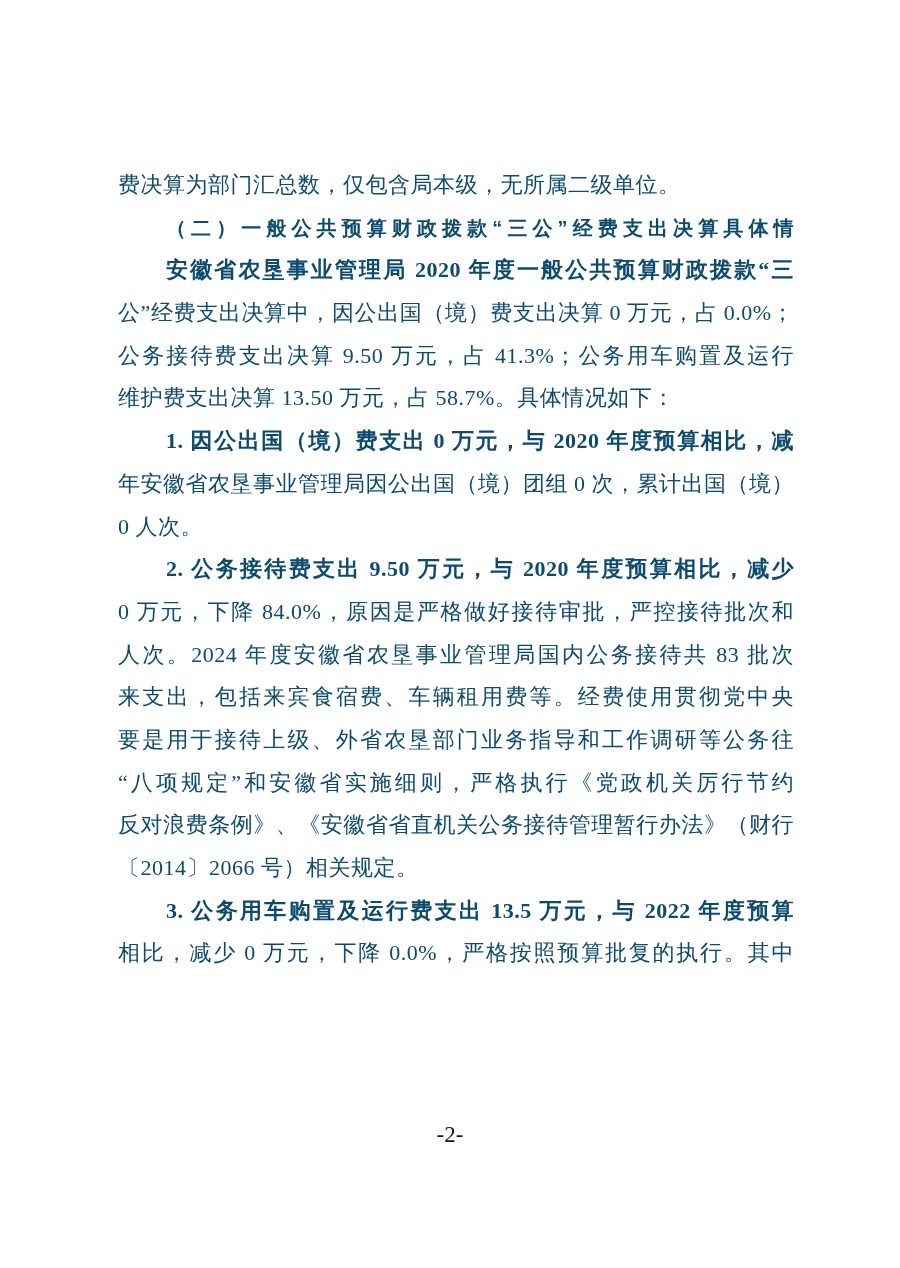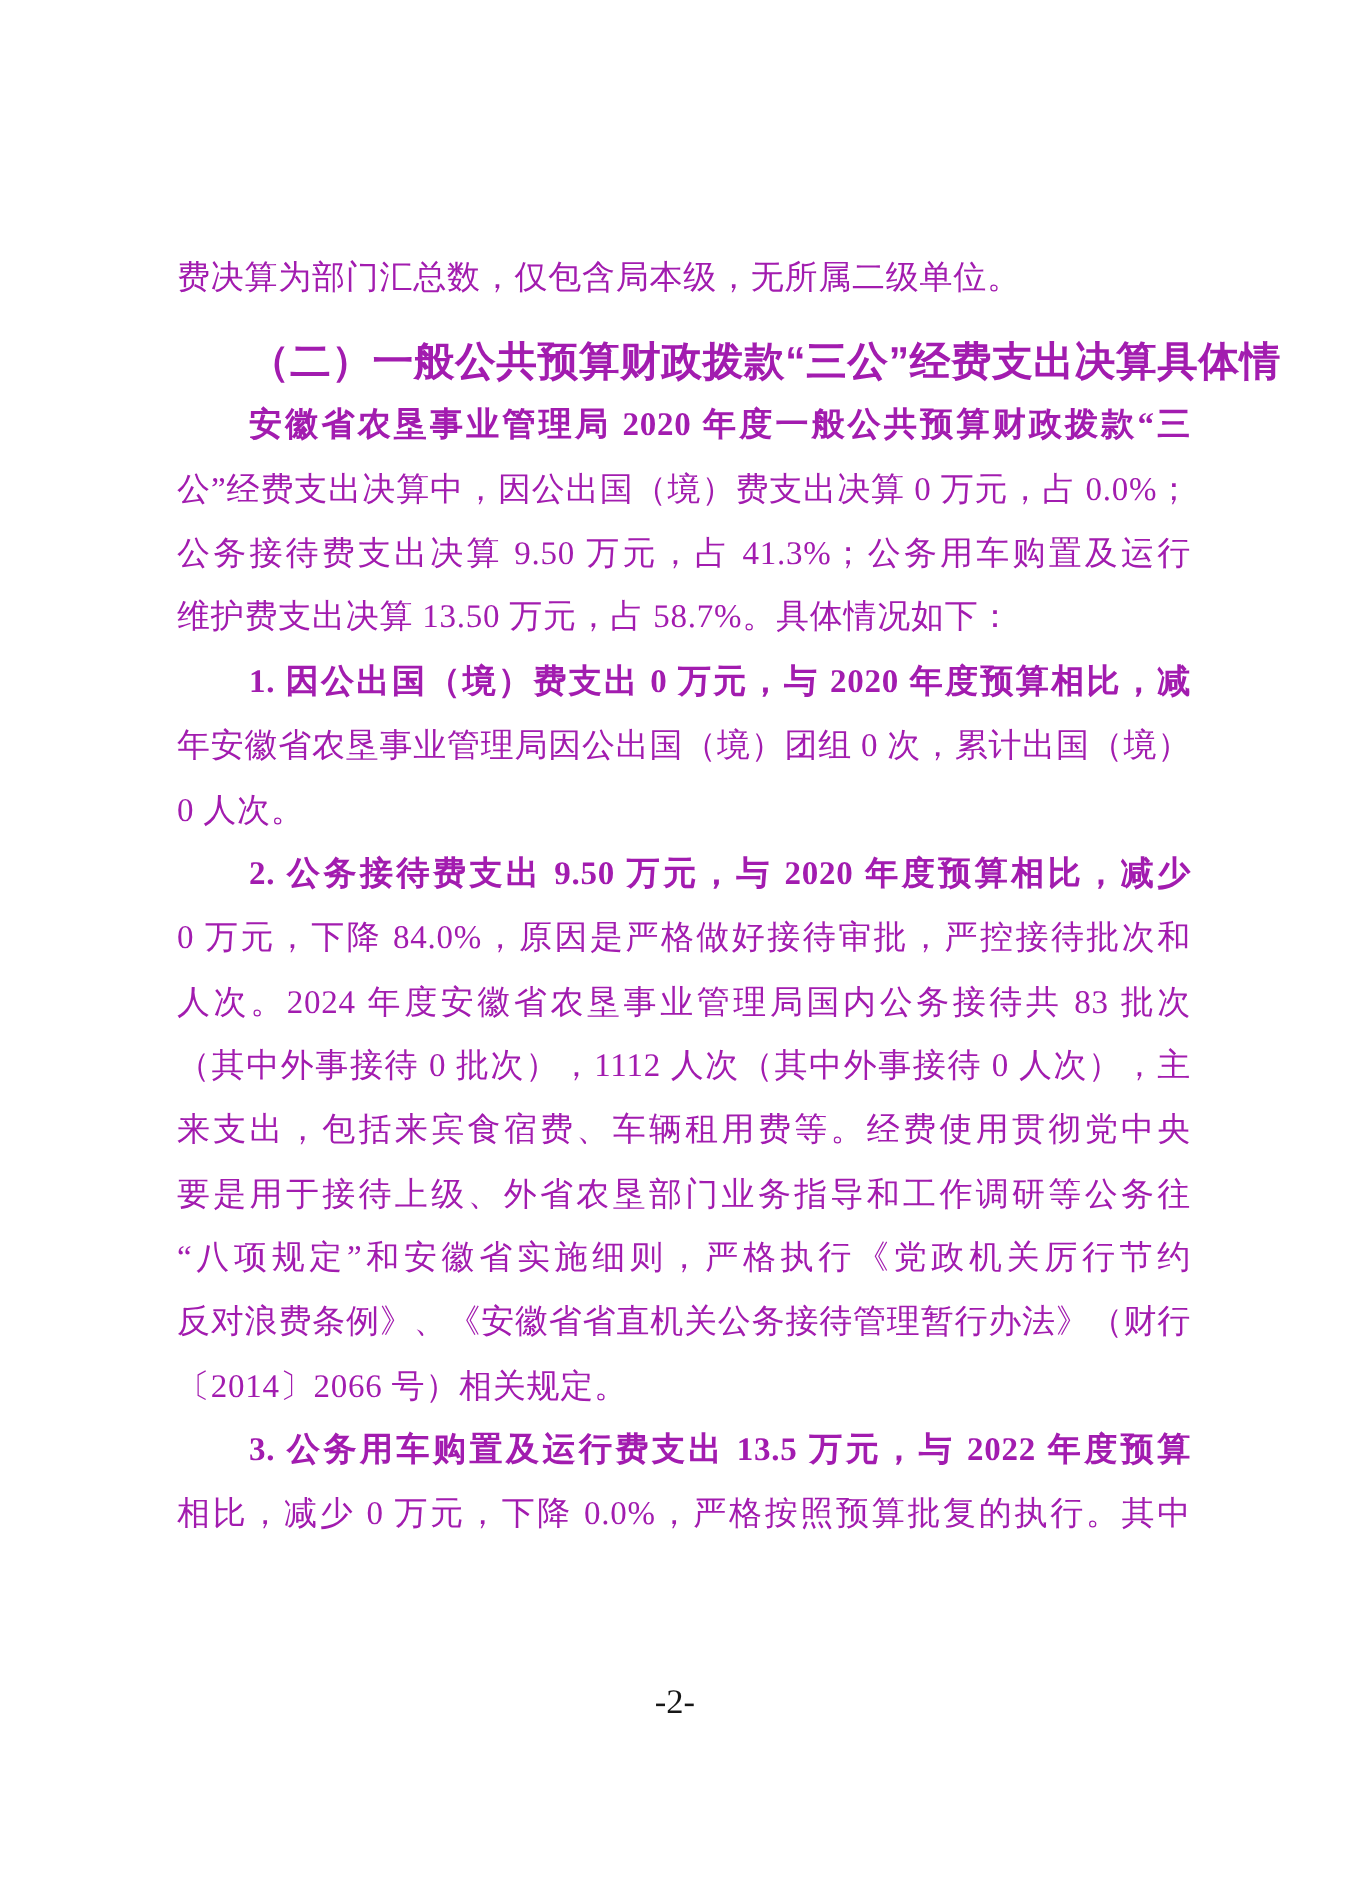--- a/index.html
+++ b/index.html
@@ -17,40 +17,39 @@
   .text-block {
     position: absolute;
     left: 118px;
     top: 164px;
     width: 676px;
   }
   .line {
     height: 42.7px;
     line-height: 42.7px;
     font-size: 22px;
-    color: #a21caf;
+    color: #0c4a6e;
     font-family: "Liberation Serif", "DejaVu Serif", serif;
     text-align: justify;
     text-align-last: justify;
     white-space: nowrap;
     letter-spacing: 0.5px;
   }
   .line.last {
     text-align: left;
     text-align-last: left;
   }
   .line.indent {
     padding-left: 48px;
     font-weight: bold;
   }
   .line.bold {
     font-family: "Liberation Sans", "DejaVu Sans", sans-serif;
     font-weight: 700;
-    font-size: 27px;
-    margin-top: 13px;
+    font-size: 20px;
   }
   .page-number {
     position: absolute;
     top: 1120px;
     left: 0;
     width: 900px;
     height: 30px;
     line-height: 30px;
     text-align: center;
     font-size: 23px;
@@ -68,21 +67,20 @@
     <div class="line indent">安徽省农垦事业管理局 2020 年度一般公共预算财政拨款“三</div>
     <div class="line">公”经费支出决算中，因公出国（境）费支出决算 0 万元，占 0.0%；</div>
     <div class="line">公务接待费支出决算 9.50 万元，占 41.3%；公务用车购置及运行</div>
     <div class="line last">维护费支出决算 13.50 万元，占 58.7%。具体情况如下：</div>
     <div class="line indent">1. 因公出国（境）费支出 0 万元，与 2020 年度预算相比，减</div>
     <div class="line">年安徽省农垦事业管理局因公出国（境）团组 0 次，累计出国（境）</div>
     <div class="line last">0 人次。</div>
     <div class="line indent">2. 公务接待费支出 9.50 万元，与 2020 年度预算相比，减少</div>
     <div class="line">0 万元，下降 84.0%，原因是严格做好接待审批，严控接待批次和</div>
     <div class="line">人次。2024 年度安徽省农垦事业管理局国内公务接待共 83 批次</div>
-    <div class="line">（其中外事接待 0 批次），1112 人次（其中外事接待 0 人次），主</div>
     <div class="line">来支出，包括来宾食宿费、车辆租用费等。经费使用贯彻党中央</div>
     <div class="line">要是用于接待上级、外省农垦部门业务指导和工作调研等公务往</div>
     <div class="line">“八项规定”和安徽省实施细则，严格执行《党政机关厉行节约</div>
     <div class="line">反对浪费条例》、《安徽省省直机关公务接待管理暂行办法》（财行</div>
     <div class="line last">〔2014〕2066 号）相关规定。</div>
     <div class="line indent">3. 公务用车购置及运行费支出 13.5 万元，与 2022 年度预算</div>
     <div class="line">相比，减少 0 万元，下降 0.0%，严格按照预算批复的执行。其中</div>
   </div>
   <div class="page-number">-2-</div>
 </div>

